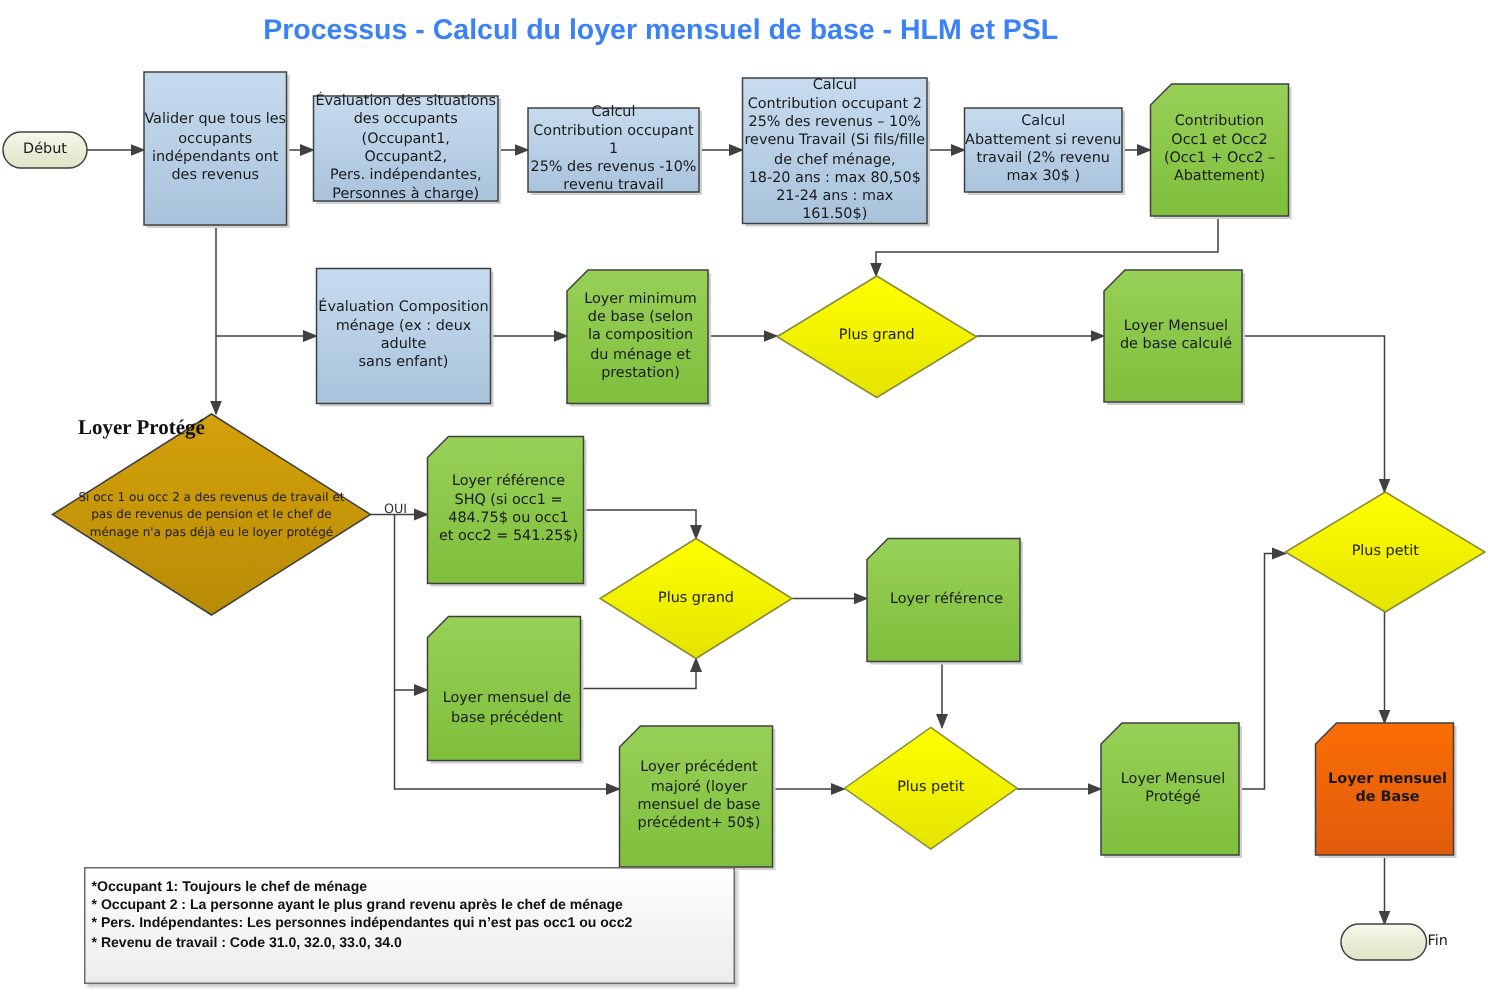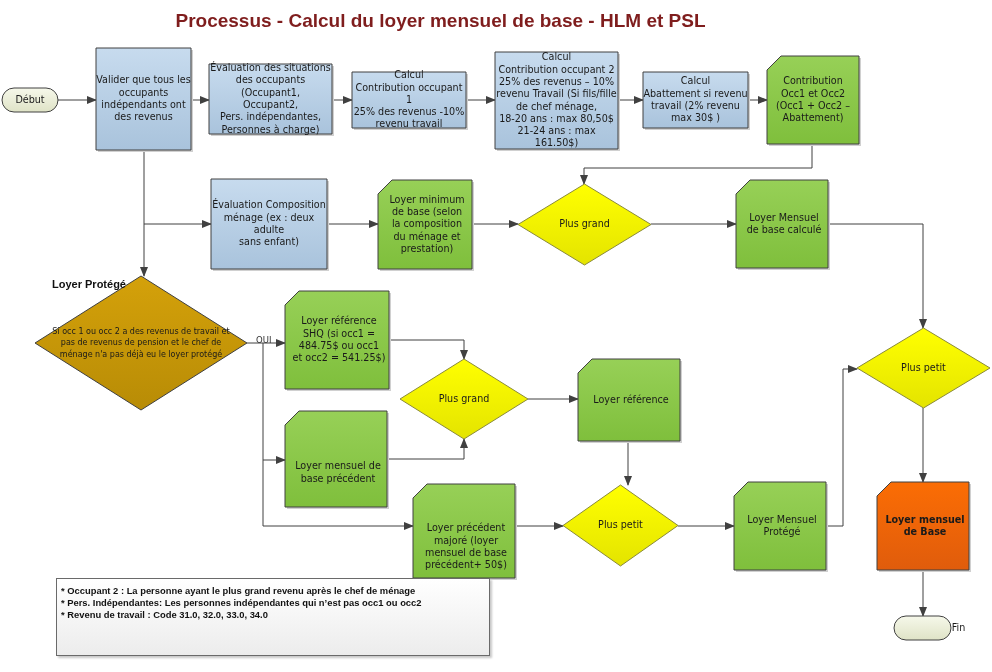--- a/index.html
+++ b/index.html
@@ -1,24 +1,24 @@
 <!DOCTYPE html>
 <html><head>
 <meta charset="utf-8">
 <style>
   html, body { margin:0; padding:0; background:#ffffff; }
   body { width:992px; height:672px; position:relative; overflow:hidden; font-family:"Liberation Sans", sans-serif; }
-  #title { position:absolute; left:0; top:10px; width:881px; text-align:center; font-weight:bold; font-size:19px; color:#7f1d1d; font-family:"Liberation Sans", sans-serif; }
+  #title { position:absolute; left:0; top:10px; width:881px; text-align:center; font-weight:bold; font-size:19px; color:#3b82f6; font-family:"Liberation Sans", sans-serif; }
   svg { position:absolute; left:0; top:0; }
   .lbl { position:absolute; display:flex; align-items:center; justify-content:center; text-align:center; font-family:"DejaVu Sans", sans-serif; font-size:9.6px; line-height:12.3px; color:#1a1a1a; pointer-events:none; white-space:pre-line;border-radius:18px; }
   .lbl.small { font-size:8px; line-height:11.5px; }
   .lbl.bold { font-weight:bold; }
   #legend { position:absolute; left:56px; top:578px; width:434px; height:78px; border:1px solid #6a6a6a; background:linear-gradient(#ffffff,#ececec); box-shadow:2px 2px 2px #c8c8c8; padding:6px 4px; box-sizing:border-box; }
   #legend div { font-family:"Liberation Sans", sans-serif; font-weight:bold; font-size:9.4px; line-height:12.2px; color:#111; }
-  #lp-title { position:absolute; left:52px; top:278px; font-family:Liberation Sans, sans-serif; font-weight:bold; font-size:11px; color:#111; }
+  #lp-title { position:absolute; left:52px; top:278px; font-family:Liberation Serif, serif; font-weight:bold; font-size:14px; color:#111; }
   #oui { position:absolute; left:256px; top:335px; font-family:"DejaVu Sans", sans-serif; font-size:8.5px; color:#333; }
 </style>
 </head>
 <body>
 
 <div id="title">Processus - Calcul du loyer mensuel de base - HLM et PSL</div>
 
 <svg id="diagram" width="992" height="672" viewBox="0 0 992 672" xmlns="http://www.w3.org/2000/svg">
   <defs>
     <linearGradient id="gBlue" x1="0" y1="0" x2="0" y2="1">
@@ -206,33 +206,34 @@
 pas de revenus de pension et le chef de
 ménage n'a pas déjà eu le loyer protégé</div>
     <div class="lbl" style="left: 285px; top: 291px; width: 104px; height: 98px; padding-left: 4px; box-sizing: border-box;">Loyer référence
 SHQ (si occ1 =
 484.75$ ou occ1
 et occ2 = 541.25$)</div>
     <div class="lbl" style="left: 285px; top: 411px; width: 102px; height: 123px; padding-left: 4px; box-sizing: border-box; text-align: center;">Loyer mensuel de
 base précédent</div>
     <div class="lbl" style="left: 400px; top: 359px; width: 128px; height: 80px;">Plus grand</div>
     <div class="lbl" style="left: 578px; top: 359px; width: 102px; height: 82px; padding-left: 4px; box-sizing: border-box;">Loyer référence</div>
-    <div class="lbl" style="left: 413px; top: 484px; width: 102px; height: 94px; padding-left: 4px; box-sizing: border-box; margin-top: 16px;">Loyer précédent
+    <div class="lbl" style="left: 413px; top: 484px; width: 102px; height: 94px; padding-left: 4px; box-sizing: border-box;">Loyer précédent
 majoré (loyer
 mensuel de base
 précédent+ 50$)</div>
     <div class="lbl" style="left: 563px; top: 485px; width: 115px; height: 81px;">Plus petit</div>
     <div class="lbl" style="left: 734px; top: 482px; width: 92px; height: 88px; padding-left: 4px; box-sizing: border-box;">Loyer Mensuel
 Protégé</div>
     <div class="lbl" style="left: 857px; top: 328px; width: 133px; height: 80px;">Plus petit</div>
     <div class="lbl bold" style="left: 877px; top: 482px; width: 92px; height: 88px; padding-left: 4px; box-sizing: border-box;">Loyer mensuel
 de Base</div>
     <div class="lbl" style="left: 894px; top: 616px; width: 57px; height: 24px; padding-left: 36px;">Fin</div>
   </div>
 
 <div id="lp-title">Loyer Protégé</div>
 <div id="oui">OUI</div>
 
 <div id="legend">
+  <div>*Occupant 1:  Toujours le chef de ménage</div>
   <div>* Occupant 2 : La personne ayant le plus grand revenu après le chef de ménage</div>
   <div>* Pers. Indépendantes: Les personnes indépendantes qui n’est pas occ1 ou occ2</div>
   <div>* Revenu de travail : Code 31.0, 32.0, 33.0, 34.0</div>
 </div>
 
 </body></html>

